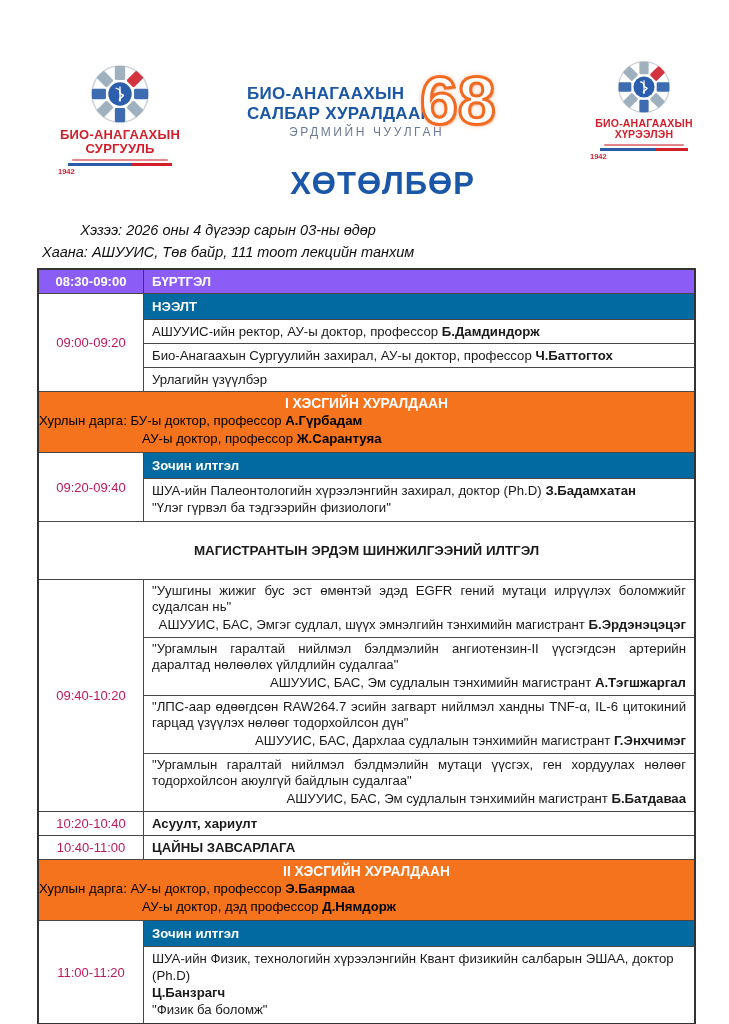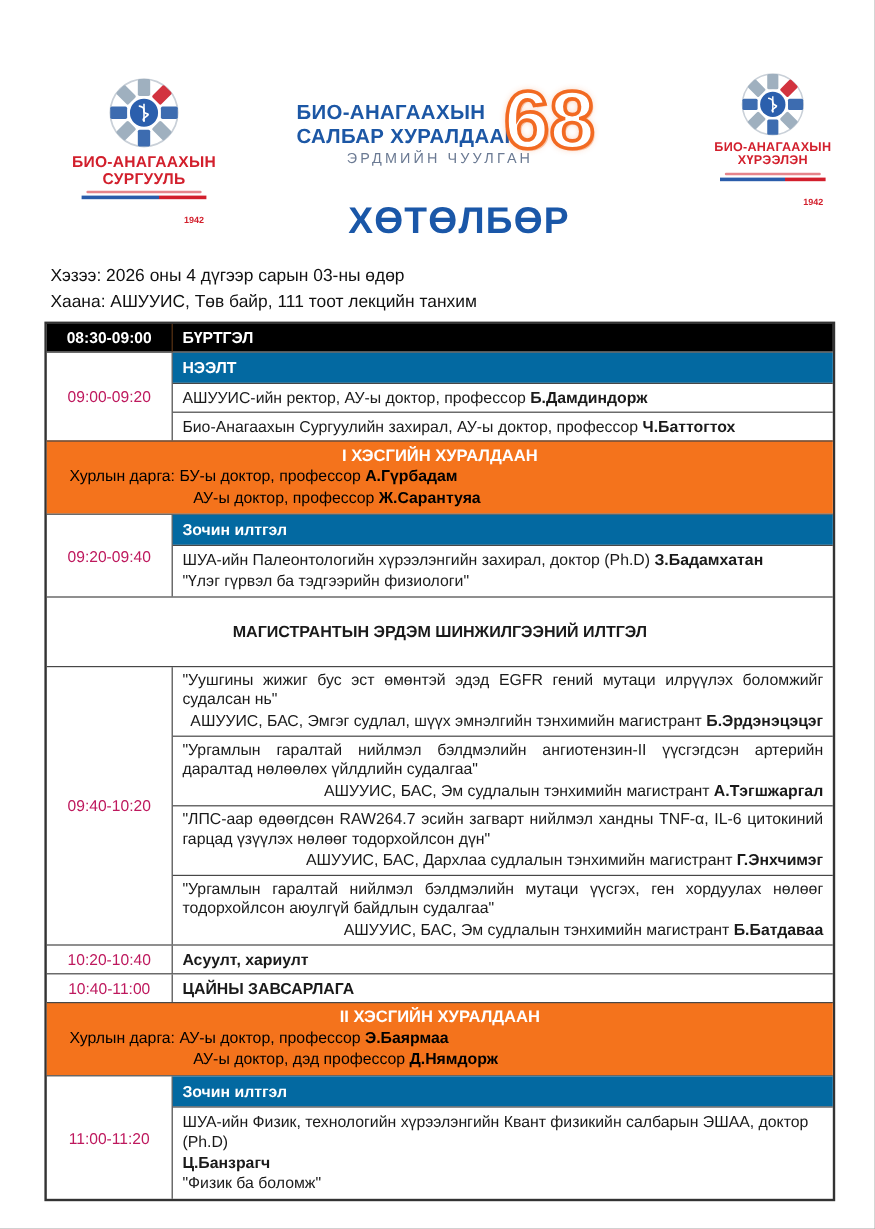--- a/index.html
+++ b/index.html
@@ -10,51 +10,51 @@
   
   .logo { position:absolute; text-align:center; }
   .logo-left  { left:58px;  top:64px; width:124px; }
   .logo-right { left:590px; top:60px; width:108px; }
   .logo svg { display:block; margin:0 auto; }
   .logo-title { font-weight:bold; color:#d21f2c; line-height:1.08; margin-top:4px; letter-spacing:.2px; }
   .logo-left  .logo-title { font-size:13px; }
   .logo-right .logo-title { font-size:10.5px; }
   .micro-line { height:2px; margin:3px 14px 0; background:#d21f2c; opacity:.55; border-radius:1px; }
   .year-bar { height:3px; margin:2px 10px 0; background:linear-gradient(90deg,#2a5caa 0 62%,#d21f2c 62% 100%); }
-  .logo-year { font-size:7.5px; font-weight:bold; color:#d21f2c; text-align:right; padding-right:12px; margin-top:13px; }
+  .logo-year { font-size:7.5px; font-weight:bold; color:#d21f2c; text-align:left; padding-right:12px; margin-top:1px; }
 
   
   .banner { position:absolute; left:247px; top:84px; width:260px; }
   .banner .l1, .banner .l2 { font-size:17px; font-weight:bold; color:#1c57a5; line-height:1.15; letter-spacing:.3px; }
   .banner .l3 { font-size:12px; font-weight:normal; color:#6b7a93; letter-spacing:2.6px; margin-top:2px;margin-left:42px; }
   .num68 { position:absolute; left:420px; top:66px; font-size:68px; line-height:1;
            font-weight:800; color:#ffffff; -webkit-text-stroke:3px #f26a22;
            text-shadow:0 0 6px rgba(242,106,34,.45), 2px 2px 0 rgba(242,106,34,.35);text-align:center; }
   .htitle { position:absolute; left:0; right:0; top:166px; text-align:center;
             font-size:31px; font-weight:800; color:#1a57a8; letter-spacing:1px;margin-left:36px; }
 
   
-  .meta { position:absolute; left:42px; top:219px; font-size:14.5px; color:#111; line-height:1.55; }
+  .meta { position:absolute; left:42px; top:219px; font-style:italic; font-size:14.5px; color:#111; line-height:1.55;text-align:center; }
 
   
   .tbl { position:absolute; left:37px; top:268px; width:659px; border:2px solid #333; font-size:13.2px; color:#1a1a1a; }
   .blk { display:flex; }
   .blk + .blk { border-top:1px solid #474747; }
   .time { width:105px; flex:0 0 105px; display:flex; align-items:center; justify-content:center;
           border-right:1px solid #474747; font-size:13px; color:#be185d; }
   .cnt { flex:1 1 auto; min-width:0; }
-  .orange-bg { background:#000000; }
+  .orange-bg { background:#8b5cf6; }
   .blue-bar { background:#0369a1; color:#fff; font-weight:bold; padding:5px 8px; }
   .row-line { padding:3px 8px; line-height:17px; }
   .cnt .sub + .sub { border-top:1px solid #474747; }
   .orange-row .time { color:#ffffff; font-weight:bold; border-right-color:#5a3414; }
   .orange-row .row-line { color:#ffffff; font-weight:bold; }
   .sec { background:#f4731c; padding:3px 0 5px; }
   .sec-title { text-align:center; color:#ffffff; font-weight:bold; font-size:13.8px; line-height:17px; }
-  .chair { color:#000; line-height:16.5px; padding-top:1px;margin-left:19px; }
+  .chair { color:#000; line-height:16.5px; padding-top:1px; }
   .chair2 { padding-left:103px; }
   .mh { text-align:center; font-weight:bold; padding:21px 6px; font-size:13.4px; }
   .talk { padding:3px 8px 5px; line-height:17px; }
   .item { padding:3px 8px 4px; }
   .item + .item { border-top:1px solid #474747; }
   .ititle { text-align:justify; line-height:16px; }
   .iauthor { text-align:right; line-height:16px; margin-top:2px; }
   b { font-weight:bold; }
   .bname { font-weight:bold; }
   .blockname { display:block; }
@@ -139,20 +139,21 @@
           <div class="row-line">БҮРТГЭЛ</div>
         </div>
     </div>
 
     <div class="blk">
       <div class="time">09:00-09:20</div>
       <div class="cnt">
         <div class="sub blue-bar">НЭЭЛТ</div>
         <div class="sub row-line"><span>АШУУИС-ийн ректор, АУ-ы доктор, профессор </span><b class="bname">Б.Дамдиндорж</b></div>
         <div class="sub row-line"><span>Био-Анагаахын Сургуулийн захирал, АУ-ы доктор, профессор </span><b class="bname">Ч.Баттогтох</b></div>
+        <div class="sub row-line"><span>Урлагийн үзүүлбэр</span></div>
       </div>
     </div>
 
     <div class="blk sec" style="display:block">
       <div class="sec-title">I ХЭСГИЙН ХУРАЛДААН</div>
       <div class="chair"><span>Хурлын дарга: </span><span>БУ-ы доктор, профессор </span><b class="bname">А.Гүрбадам</b></div>
       <div class="chair chair2"><span>АУ-ы доктор, профессор </span><b class="bname">Ж.Сарантуяа</b></div>
     </div>
 
     <div class="blk">

